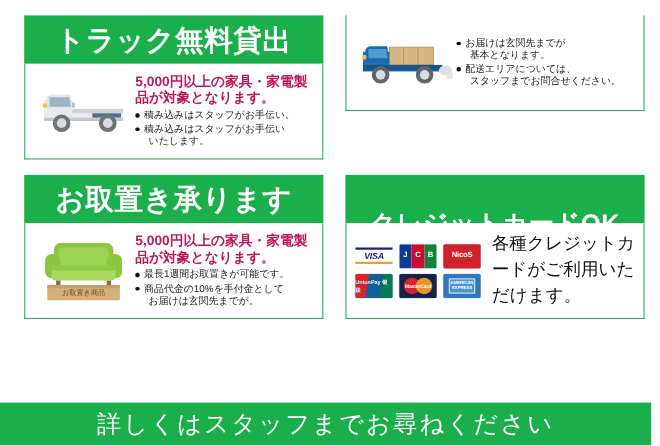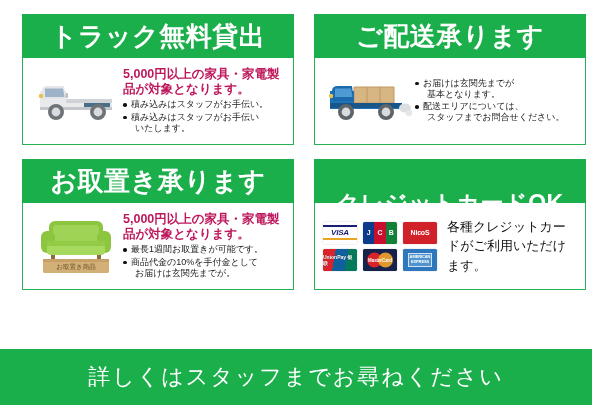--- a/index.html
+++ b/index.html
@@ -186,32 +186,32 @@
     text-align: center; font-size: 4.5px; color: #fff; z-index: 3; letter-spacing: -0.1px;
   }
   .card-amex { background: #2E77BC; }
   .card-amex .amex-box {
     width: 22px; height: 12px; background: #4F94CE; border: 0.5px solid #cfe3f5;
     display: flex; align-items: center; justify-content: center;
     color: #fff; font-size: 4px; line-height: 1.05; text-align: center; letter-spacing: -0.1px;
   }
   .cards-text {
     flex: 1 1 auto;
-    font-size: 13px;
+    font-size: 16px;
     line-height: 1.5;
     color: #111111;
     padding-left: 6px;
   }
   
   .footer-banner {
     position: absolute;
     left: 0;
     bottom: 0;
     width: 592px;
-    height: 56px;
+    height: 39px;
     background: #1BAF4B;
     display: flex;
     align-items: center;
     justify-content: center;
   }
   .footer-text {
     color: #ffffff;
     font-size: 22px;
     letter-spacing: 2px;
     white-space: nowrap;
@@ -256,23 +256,20 @@
             <li>
               <span>積み込みはスタッフがお手伝い</span>
               <span class="cont">いたします。</span>
             </li>
           </ul>
         </div>
       </div>
     </div>
 
     <div class="panel">
-      <div class="panel-header">
-        <span class="panel-header-text">ご配送承ります</span>
-      </div>
       <div class="panel-body">
         <div class="panel-icon">
           <svg class="illus" width="88" height="52" viewBox="0 0 88 52" aria-hidden="true">
             <rect x="30" y="12" width="40" height="16" fill="#D8B684"></rect>
             <path d="M30 12 H70 V28 H30 Z" fill="none" stroke="#BD9760" stroke-width="1"></path>
             <line x1="43" y1="12" x2="43" y2="28" stroke="#BD9760" stroke-width="1"></line>
             <line x1="56" y1="12" x2="56" y2="28" stroke="#BD9760" stroke-width="1"></line>
             <path d="M6 16 L6 34 L78 34 L78 28 L30 28 L30 16 Z" fill="#1F72B8"></path>
             <path d="M8 16 Q8 11 14 11 L28 11 L30 26 L8 26 Z" fill="#1C6AAE"></path>
             <path d="M11 13.5 L27 13.5 L28.5 22 L11 22 Z" fill="#4E9BD4"></path>

